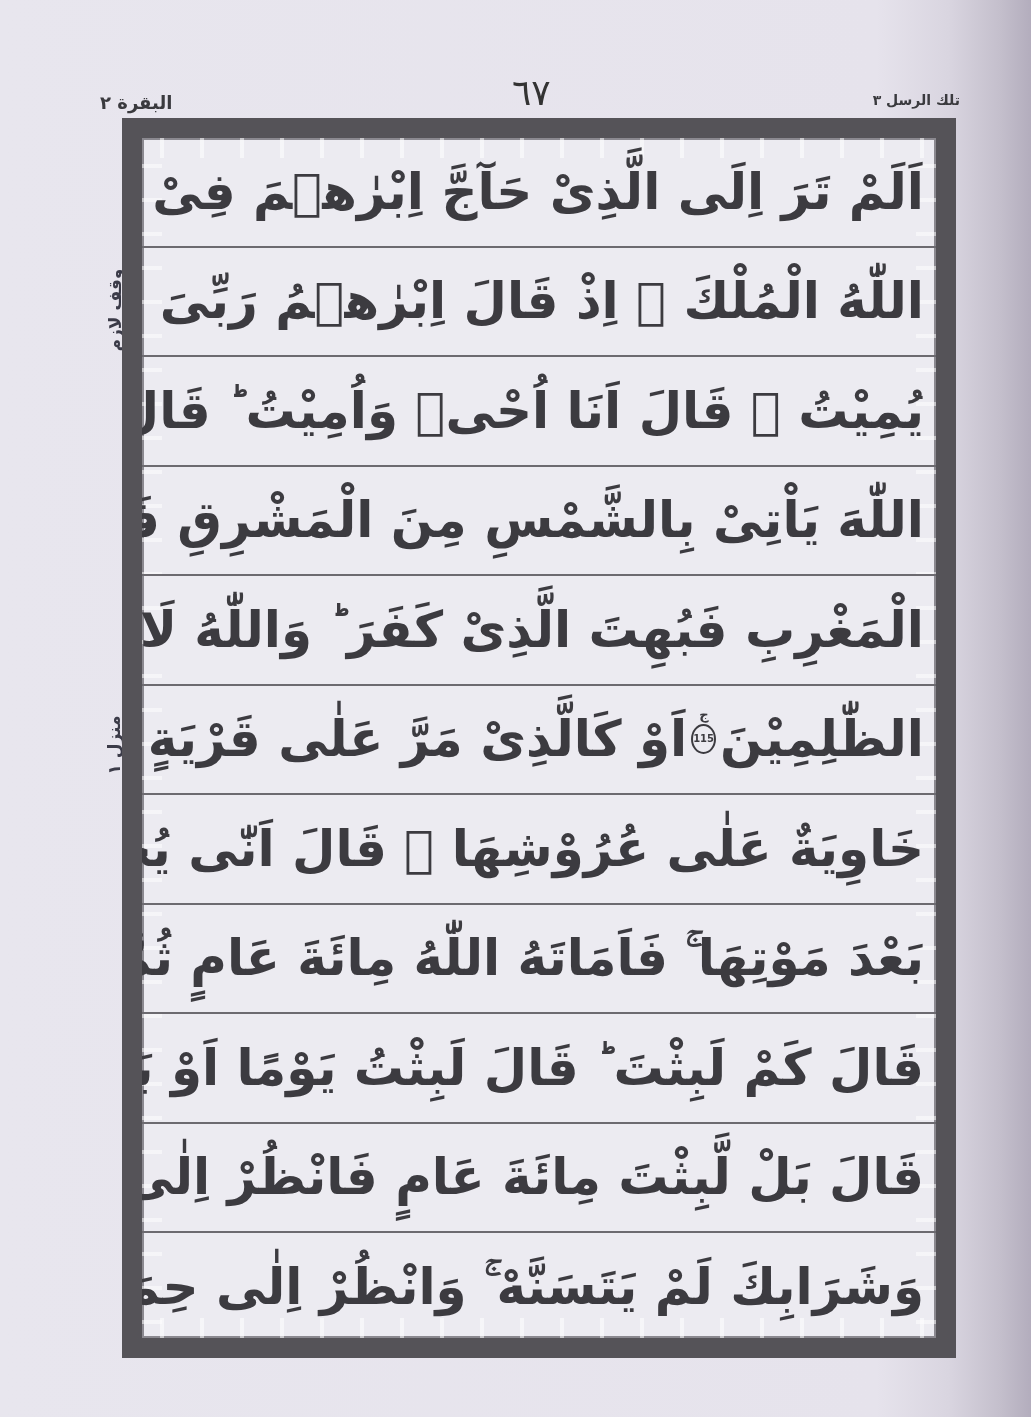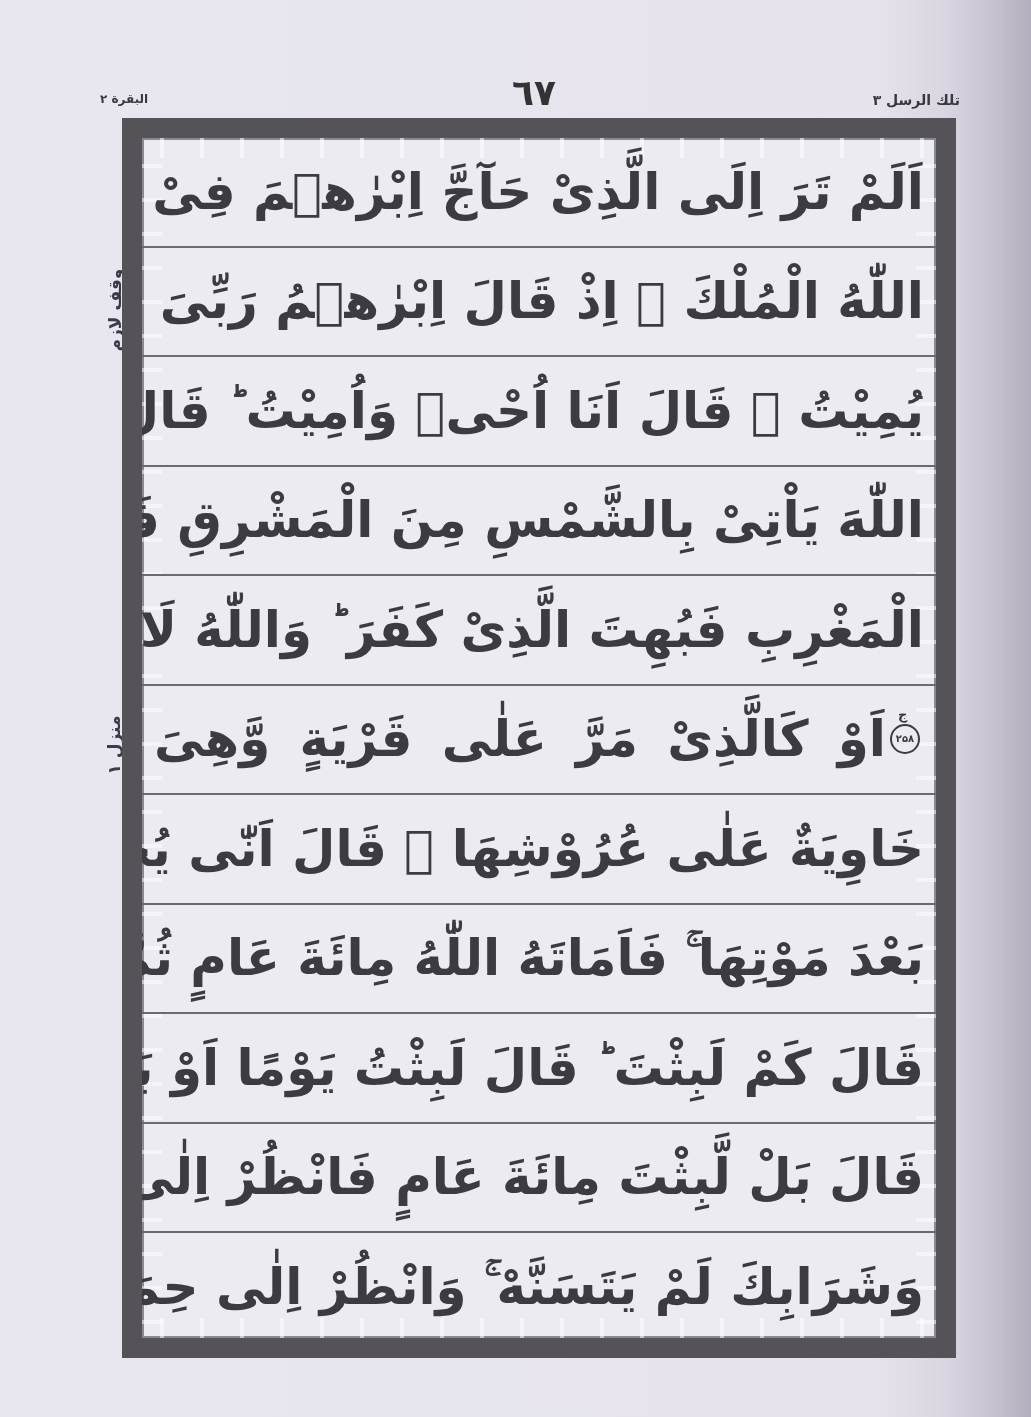--- a/index.html
+++ b/index.html
@@ -19,31 +19,31 @@
       position: absolute;
       top: 78px;
       left: 100px;
       width: 860px;
       height: 40px;
     }
     .header .left-title {
       position: absolute;
       left: 0;
       top: 14px;
-      font-size: 12px;
+      font-size: 18px;
       font-weight: bold;
       direction: rtl;
       color: #3a3a3e;
     }
     .header .page-number {
       position: absolute;
       left: 412px;
       top: -6px;
       font-size: 36px;
-      font-weight: bold;
+      font-weight: normal;
       color: #333;
       direction: rtl;
     }
     .header .right-title {
       position: absolute;
       right: 0;
       top: 14px;
       font-size: 14px;
       font-weight: bold;
       direction: rtl;
@@ -160,23 +160,24 @@
     <div class="line">
       <span class="verse-text">يُمِيْتُ ۙ قَالَ اَنَا اُحْىٖ وَاُمِيْتُ ؕ قَالَ اِبْرٰهٖمُ فَاِنَّ</span>
     </div>
     <div class="line">
       <span class="verse-text">اللّٰهَ يَاْتِىْ بِالشَّمْسِ مِنَ الْمَشْرِقِ فَاْتِ بِهَا مِنَ</span>
     </div>
     <div class="line">
       <span class="verse-text">الْمَغْرِبِ فَبُهِتَ الَّذِىْ كَفَرَ ؕ وَاللّٰهُ لَا يَهْدِى الْقَوْمَ</span>
     </div>
     <div class="line">
+      <span>الظّٰلِمِيْنَ</span>
       <span class="ayah-marker">
         <span class="pause-mark">ج</span>
-        <span>۲۵۸</span>
+        <span>115</span>
       </span>
       <span class="verse-text">اَوْ كَالَّذِىْ مَرَّ عَلٰى قَرْيَةٍ وَّهِىَ</span>
     </div>
     <div class="line">
       <span class="verse-text">خَاوِيَةٌ عَلٰى عُرُوْشِهَا ۚ قَالَ اَنّٰى يُحْىٖ هٰذِهِ اللّٰهُ</span>
     </div>
     <div class="line">
       <span class="verse-text">بَعْدَ مَوْتِهَا ۚ فَاَمَاتَهُ اللّٰهُ مِائَةَ عَامٍ ثُمَّ بَعَثَهٗ ؕ</span>
     </div>
     <div class="line">

